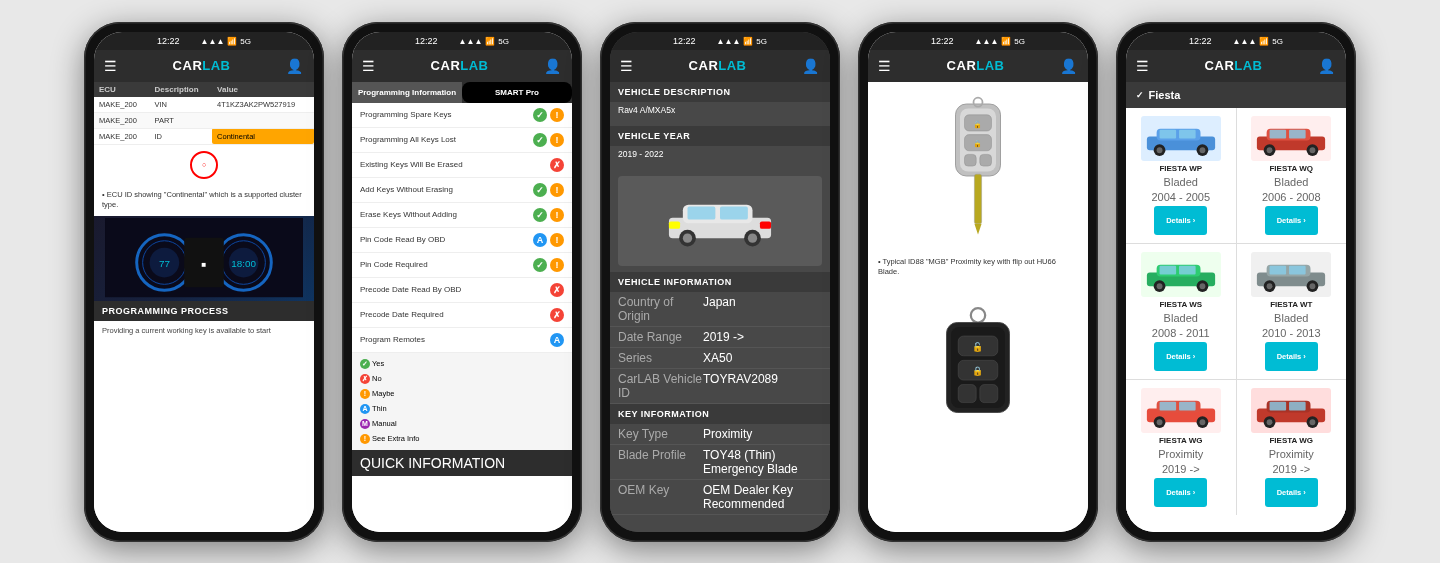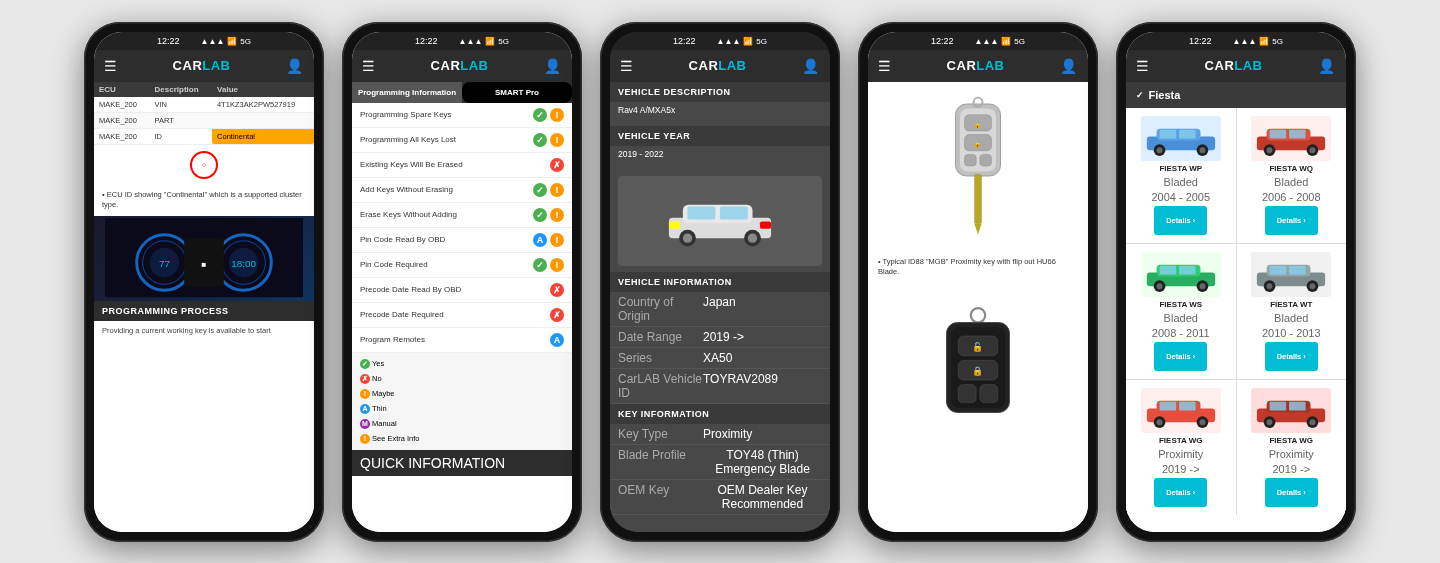--- a/index.html
+++ b/index.html
@@ -215,21 +215,21 @@
       overflow: hidden;
     }
     .p3-info-block { background: #484848; }
     .p3-row {
       display: flex;
       padding: 3px 8px;
       border-bottom: 1px solid #555;
       font-size: 12px;
     }
     .p3-row-label { color: #aaa; width: 85px; flex-shrink: 0; }
-    .p3-row-val { color: #fff; text-align: center; }
+    .p3-row-val { color: #fff; }
     .p4-key-img {
       display: flex; flex-direction: column;
       align-items: center; padding: 10px 5px;
       background: #fff;
     }
     .p4-bullet { font-size: 7.5px; color: #333; padding: 5px 10px; line-height: 1.4; }
 
     
     .p5-header {
       background: #3a3a3a;

